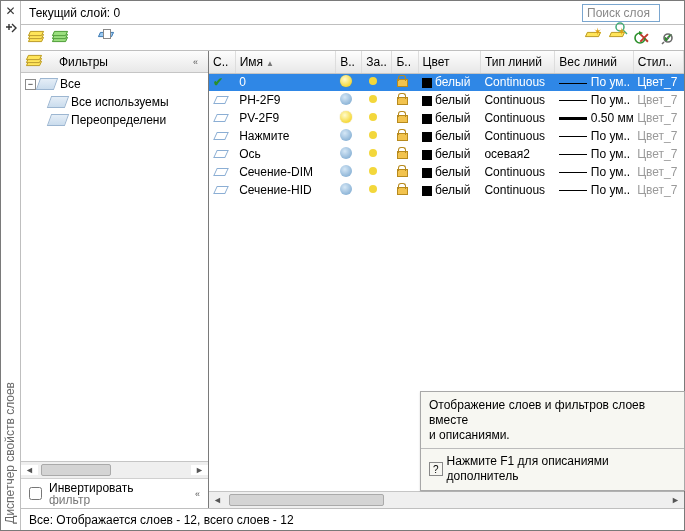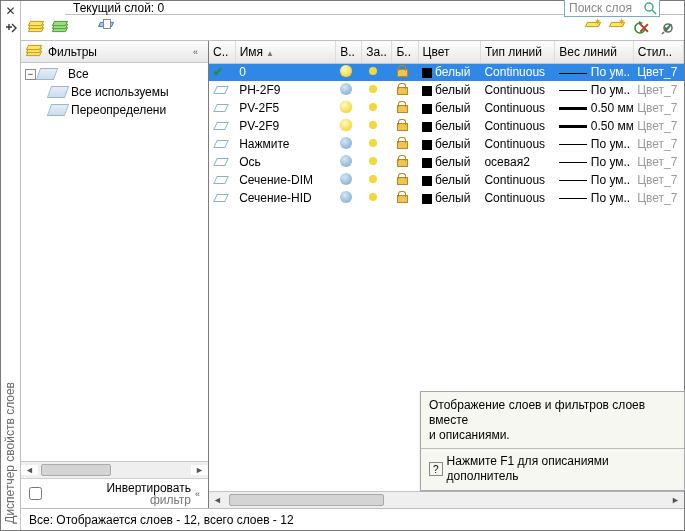--- a/index.html
+++ b/index.html
@@ -7,52 +7,52 @@
   .app-frame { width:685px; height:531px; border:1px solid #7a7a7a; display:flex; flex-direction:column; position:relative; }
   
   
   .vstrip { position:absolute; left:0; top:0; bottom:0; width:20px; border-right:1px solid #bfbfbf; background:#fff; }
   .vstrip .icon { width:14px; height:14px; margin:3px auto; display:block; }
   .vstrip .vtitle { writing-mode: vertical-rl; transform: rotate(180deg); color:#6a6a6a; font-size:12px; position:absolute; bottom:6px; left:2px; white-space:nowrap; }
   
   .content { margin-left:20px; flex:1; display:flex; flex-direction:column; min-height:0; }
   
   
-  .topbar { height:14px; display:flex; align-items:center; border-bottom:1px solid #bfbfbf;margin-left:44px; }
+  .topbar { height:24px; display:flex; align-items:center; border-bottom:1px solid #bfbfbf; }
   .topbar .title { padding-left:8px; flex:1; white-space:nowrap; overflow:hidden; }
-  .searchbox { display:flex; align-items:center; border:1px solid #7aa6cf; background:#fff; height:18px; margin-right:24px; }
+  .searchbox { display:flex; align-items:center; border:1px solid #7aa6cf; background:#fff; height:18px; margin-right:24px;flex-direction:column; }
   .searchbox input { border:none; outline:none; font-size:12px; padding:1px 4px; width:76px; color:#888; background:transparent; }
   .searchbox .mag { width:18px; display:flex; align-items:center; justify-content:center; color:#4a6; }
   
   
   .toolbar { height:26px; border-bottom:1px solid #bfbfbf; display:flex; align-items:center; padding:0 6px; gap:4px; position:relative; }
   .toolbar .filler { flex:1; }
   .tbtn { width:20px; height:20px; display:flex; align-items:center; justify-content:center; }
   
   
   .main { flex:1; display:flex; min-height:0; }
   
   
   .leftpanel { width:188px; border-right:1px solid #7a7a7a; display:flex; flex-direction:column; min-height:0; }
-  .leftpanel .lp-header { height:22px; background:linear-gradient(#fdfdfd,#e8e8e8); border-bottom:1px solid #c5c5c5; display:flex; align-items:center; padding:0 6px; gap:5px; }
+  .leftpanel .lp-header { height:22px; background:linear-gradient(#fdfdfd,#e8e8e8); border-bottom:1px solid #c5c5c5; display:flex; align-items:center; padding:0 6px; gap:16px; }
   .lp-header .text { flex:1; }
   .collapse-handle { width:9px; display:flex; flex-direction:column; gap:1px; }
   .collapse-handle .chev { font-size:9px; color:#555; line-height:6px; }
   .tree { flex:1; overflow:hidden; padding-top:2px; }
   .tree-row { height:18px; display:flex; align-items:center; padding-left:4px; white-space:nowrap; }
   .tree-row.child { padding-left:28px;text-align:center; }
   .tree-row .expander { width:11px; height:11px; border:1px solid #8c8c8c; font-size:9px; line-height:9px; text-align:center; margin-right:2px; }
   
   
   .lp-hscroll { height:17px; background:#efefef; display:flex; align-items:center; border-top:1px solid #c5c5c5; position:relative; overflow:hidden;}
   .lp-hscroll .arrows { width:17px; text-align:center; font-size:9px; color:#555; background:#fff; }
   .lp-hscroll .thumb { position:absolute; left:20px; width:70px; top:2px; bottom:2px; background:#d4d4d4; border:1px solid #aaa; border-radius:2px;}
   .lp-invert { height:30px; border-top:1px solid #d0d0d0; display:flex; align-items:center; gap:4px; padding:0 4px; overflow:hidden; }
   .lp-invert input[type=checkbox] { width:13px; height:13px; }
-  .lp-invert .lblcol { display:flex; flex-direction:column; line-height:12px; flex:1; white-space:nowrap; overflow:hidden;text-align:right; }
+  .lp-invert .lblcol { display:flex; flex-direction:column; line-height:12px; flex:1; white-space:nowrap; overflow:hidden; }
   
   
   .rightpanel { flex:1; display:flex; flex-direction:column; min-height:0; position:relative; }
   .gridwrap { flex:1; overflow:hidden; position:relative; }
   table.grid { border-collapse: collapse; width:100%; table-layout:fixed; }
   .grid th { background:linear-gradient(#fdfdfd,#e7e7e7); border-right:1px solid #ddd; border-bottom:1px solid #c5c5c5; height:22px; font-weight:normal; text-align:left; padding:0 4px; white-space:nowrap; overflow:hidden; }
   .grid td { height:18px; padding:0 4px; white-space:nowrap; overflow:hidden; }
   .grid tr.sel td { background:#2f87e6; color:#fff; }
   .swatch { display:inline-block; width:10px; height:10px; background:#000; vertical-align:middle; margin-right:3px; }
   .tdgrey { color:#9a9a9a; }
@@ -200,21 +200,21 @@
             </span>
           <span class="text">Фильтры</span>
           <span class="collapse-handle">
               <span class="chev">«</span>
             </span>
         </div>
         <div class="tree">
           <div class="tree-row">
             <span class="expander">−</span>
             <span class="tree-layer-icon"></span>
-            <span style="margin-left:12px;">Все</span>
+            <span style="margin-left:4px;">Все</span>
           </div>
           <div class="tree-row child">
             <span class="tree-layer-icon"></span>
             <span style="margin-left:4px;">Все используемы</span>
           </div>
           <div class="tree-row child">
             <span class="tree-layer-icon"></span>
             <span style="margin-left:4px;">Переопределени</span>
           </div>
         </div>
@@ -280,31 +280,20 @@
                   <td><span class="bulb off"></span></td>
                   <td><span class="sun "></span></td>
                   <td><span class="lock"></span></td>
                   <td><span class="swatch"></span>белый</td>
                   <td>Continuous</td>
                   <td><span class="lineweight thin"></span>По ум..</td>
                   <td class="tdgrey">Цвет_7</td>
                 </tr>
                 <tr>
                   <td><span class="layer-row-icon"></span></td>
-                  <td>PV-2F5</td>
-                  <td><span class="bulb on"></span></td>
-                  <td><span class="sun "></span></td>
-                  <td><span class="lock"></span></td>
-                  <td><span class="swatch"></span>белый</td>
-                  <td>Continuous</td>
-                  <td><span class="lineweight med"></span>0.50 мм</td>
-                  <td class="tdgrey">Цвет_7</td>
-                </tr>
-                <tr>
-                  <td><span class="layer-row-icon"></span></td>
                   <td>PV-2F9</td>
                   <td><span class="bulb on"></span></td>
                   <td><span class="sun "></span></td>
                   <td><span class="lock"></span></td>
                   <td><span class="swatch"></span>белый</td>
                   <td>Continuous</td>
                   <td><span class="lineweight med"></span>0.50 мм</td>
                   <td class="tdgrey">Цвет_7</td>
                 </tr>
                 <tr>

